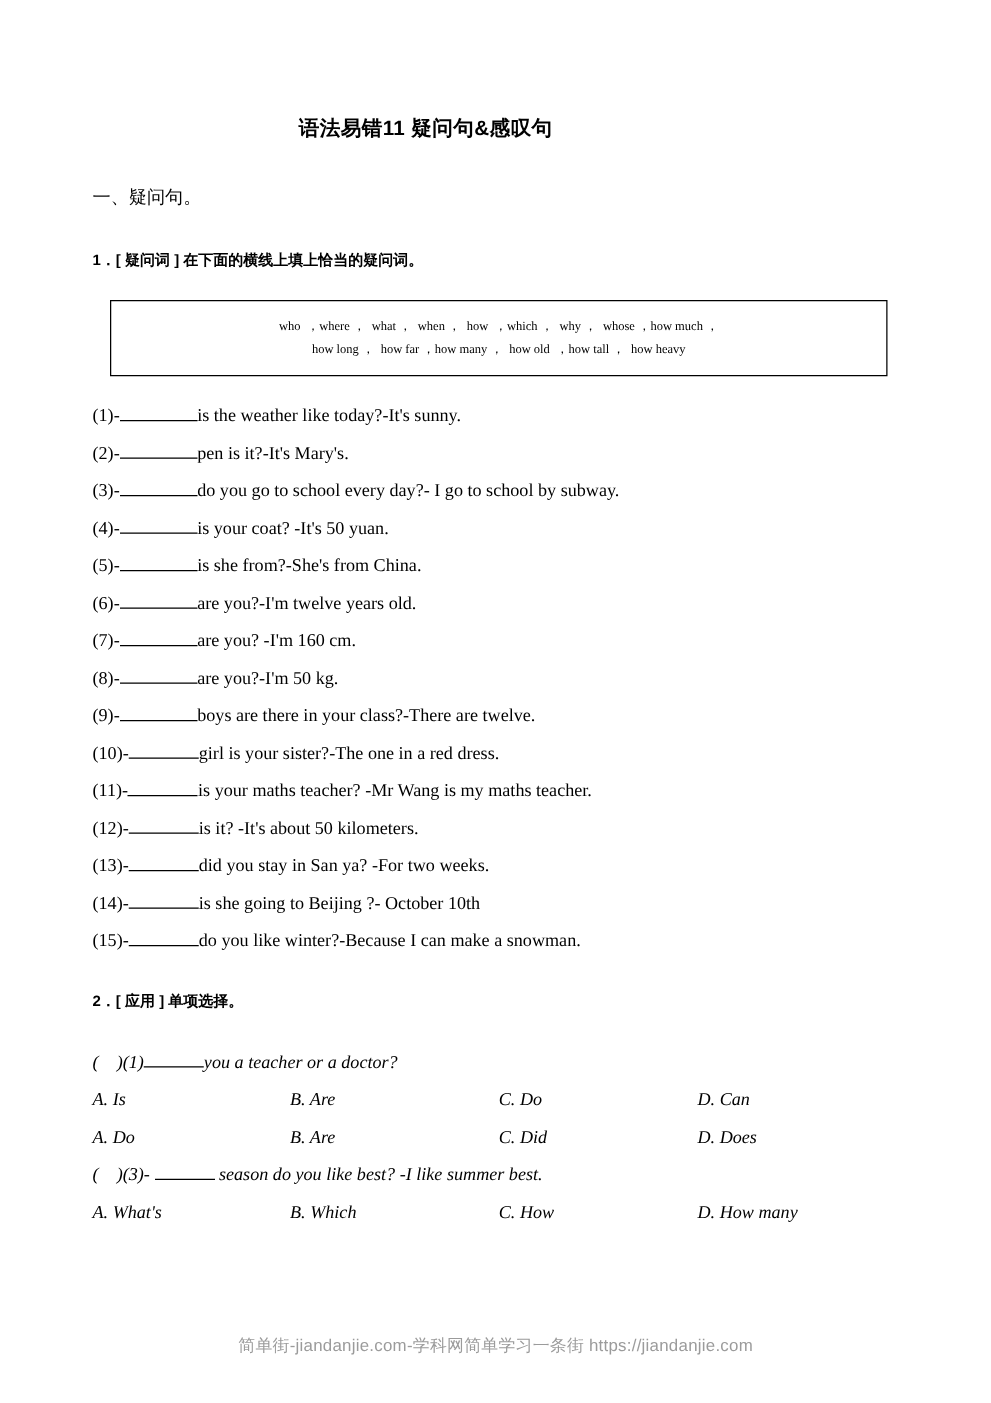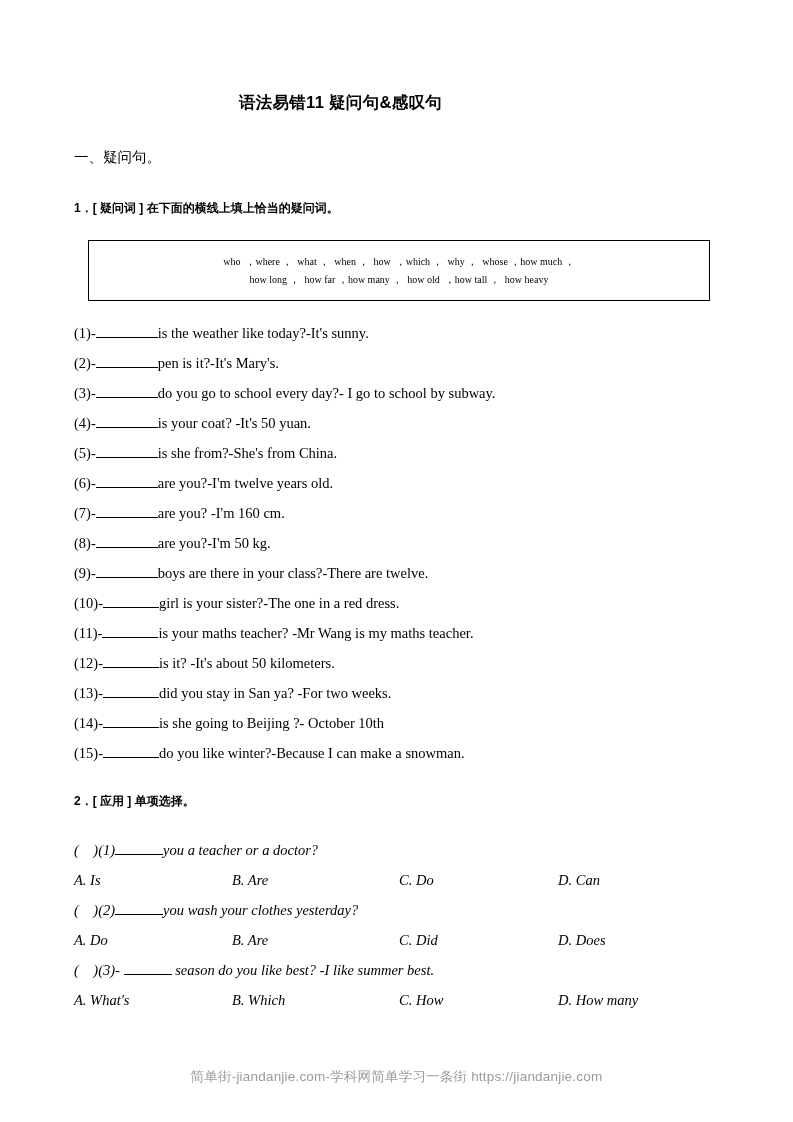--- a/index.html
+++ b/index.html
@@ -184,21 +184,20 @@
   <div class="exercise-heading" id="ex-2">2．[ 应用 ] 单项选择。</div>
 
   <div class="mc-list" id="mc-list">
       <div class="mc-stem"><span>(    )(1)</span><span class="mc-blank"></span><span>you a teacher or a doctor?</span></div>
       <div class="mc-options">
         <span class="mc-opt col-a">A. Is</span>
         <span class="mc-opt col-b">B. Are</span>
         <span class="mc-opt col-c">C. Do</span>
         <span class="mc-opt col-d">D. Can</span>
       </div>
-      <div class="mc-stem"><span>(    )(2)</span><span class="mc-blank"></span><span>you wash your clothes yesterday?</span></div>
       <div class="mc-options">
         <span class="mc-opt col-a">A. Do</span>
         <span class="mc-opt col-b">B. Are</span>
         <span class="mc-opt col-c">C. Did</span>
         <span class="mc-opt col-d">D. Does</span>
       </div>
       <div class="mc-stem"><span>(    )(3)- </span><span class="mc-blank"></span><span> season do you like best? -I like summer best.</span></div>
       <div class="mc-options">
         <span class="mc-opt col-a">A. What's</span>
         <span class="mc-opt col-b">B. Which</span>

